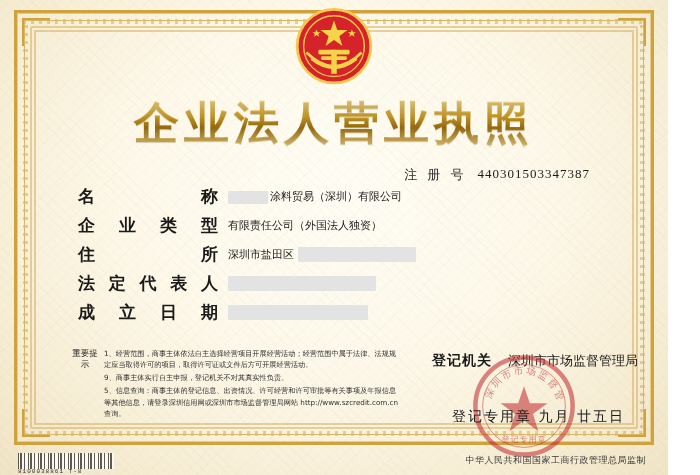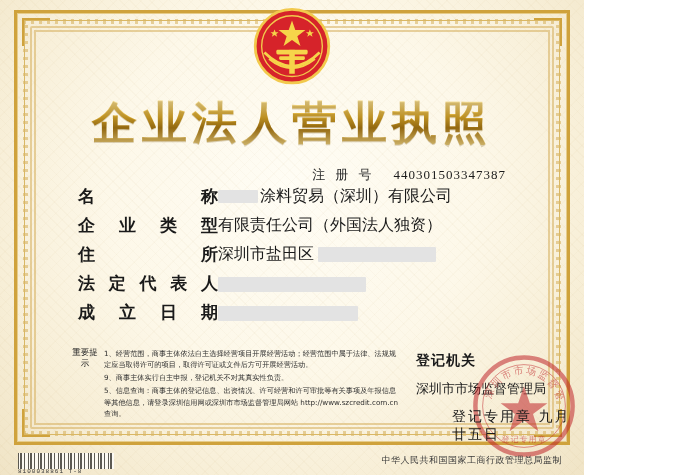--- a/index.html
+++ b/index.html
@@ -9,21 +9,21 @@
   body {
     width: 700px;
     height: 475px;
     overflow: hidden;
     font-family: "Liberation Sans", sans-serif;
     background: #ffffff;
   }
 
   #license {
     position: relative;
-    width: 584px;
+    width: 668px;
     height: 475px;
     background:
       radial-gradient(ellipse at 50% 40%, #fffdf5 0%, #fdf8e9 45%, #f7eed6 75%, #f0e4c6 100%);
     overflow: hidden;
   }
 
   
   #license::before {
     content: "";
     position: absolute;
@@ -105,22 +105,21 @@
     -webkit-text-fill-color: transparent;
     text-shadow: 0 1px 0 rgba(120, 85, 10, 0.25);
   }
 
   
   .reg-line {
     position: absolute;
     right: 78px;
     top: 166px;
     display: flex;
-    align-items: center;
-    gap: 8px;
+    align-items: flex-start;
   }
   .reg-label {
     font-family: "DejaVu Sans", "Liberation Sans", sans-serif;
     font-size: 13px;
     letter-spacing: 3px;
     color: #2b2b2b;
   }
   .reg-value {
     font-family: "Liberation Serif", serif;
     font-size: 13px;
@@ -150,24 +149,25 @@
     color: #1a1a1a;
     display: flex;
     justify-content: space-between;
     letter-spacing: 0;
   }
   .field-label span {
     display: inline-block;
   }
   .field-value {
     font-family: Liberation Sans, sans-serif;
-    font-size: 16px;
+    font-size: 11px;
     color: #1a1a1a;
     position: relative;
     white-space: nowrap;
+    margin-left: 10px;
   }
   .redacted {
     display: inline-block;
     background: #e3e3e3;
     border-radius: 1px;
     vertical-align: middle;
   }
   .r1 { width: 40px; height: 13px; margin-right: 2px; }
   .r2 { width: 118px; height: 15px; margin-left: 4px; }
   .r3 { width: 148px; height: 15px; }
@@ -178,47 +178,46 @@
     position: absolute;
     left: 72px;
     top: 348px;
     width: 330px;
     display: flex;
     gap: 6px;
   }
   .notice-title {
     width: 26px;
     flex: none;
-    font-family: Liberation Mono, monospace;
+    font-family: Liberation Sans, sans-serif;
     font-size: 8.5px;
     line-height: 1.35;
     color: #2a2a2a;
     text-align: center;
     letter-spacing: 0;
   }
   .notice-body {
     flex: 1;
     font-family: "DejaVu Sans", "Liberation Sans", sans-serif;
     font-size: 7.2px;
     line-height: 1.55;
     color: #2e2e2e;
   }
   .notice-body p {
     margin: 0 0 2px 0;
   }
 
   
   .authority {
     position: absolute;
-    left: 416px;
+    left: 432px;
     top: 352px;
     display: flex;
     align-items: baseline;
-    gap: 10px;
-    flex-direction: column;
+    gap: 16px;
   }
   .authority-label {
     font-family: "DejaVu Sans", "Liberation Sans", sans-serif;
     font-size: 14px;
     font-weight: bold;
     letter-spacing: 1px;
     color: #1a1a1a;
   }
   .authority-value {
     font-family: "DejaVu Sans", "Liberation Sans", sans-serif;

